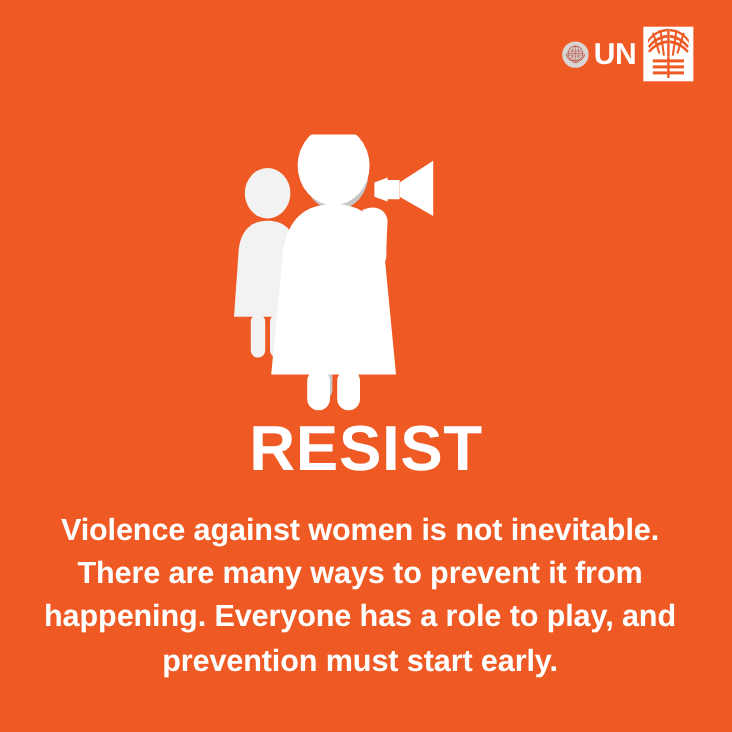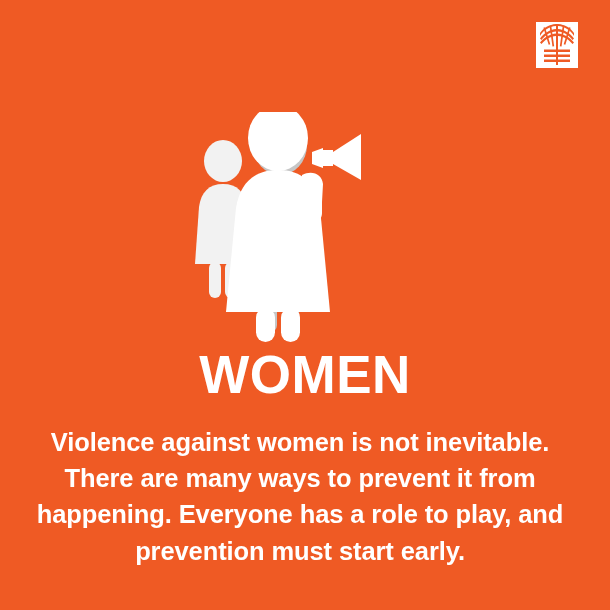--- a/index.html
+++ b/index.html
@@ -116,20 +116,36 @@
 </style>
 </head>
 <body>
 
 <div id="poster">
 
   <div id="logo-block">
 
     <div id="logo-wordmark">
 
+      <div class="logo-line">
+        <svg id="un-emblem" viewBox="0 0 48 48">
+          <circle cx="24" cy="24" r="23" fill="#d8d5d2"></circle>
+          <circle cx="24" cy="22" r="13" fill="none" stroke="#b7483a" stroke-width="1.4"></circle>
+          <ellipse cx="24" cy="22" rx="6.2" ry="13" fill="none" stroke="#b7483a" stroke-width="1"></ellipse>
+          <ellipse cx="24" cy="22" rx="12" ry="5" fill="none" stroke="#b7483a" stroke-width="0.9"></ellipse>
+          <line x1="24" y1="9" x2="24" y2="35" stroke="#b7483a" stroke-width="0.9"></line>
+          <line x1="11" y1="22" x2="37" y2="22" stroke="#b7483a" stroke-width="0.9"></line>
+          <line x1="14" y1="13" x2="34" y2="31" stroke="#b7483a" stroke-width="0.7"></line>
+          <line x1="34" y1="13" x2="14" y2="31" stroke="#b7483a" stroke-width="0.7"></line>
+          <path d="M20 36 Q10 33 8 23" fill="none" stroke="#b7483a" stroke-width="1.6"></path>
+          <path d="M28 36 Q38 33 40 23" fill="none" stroke="#b7483a" stroke-width="1.6"></path>
+          <path d="M20 37 Q24 39 28 37" fill="none" stroke="#b7483a" stroke-width="1.6"></path>
+        </svg>
+        <span class="wordmark-text" id="wordmark-un">UN</span>
+      </div>
 
     </div>
 
     <svg id="logo-mark" viewBox="0 0 84 92">
       <rect x="0" y="0" width="84" height="92" fill="#ffffff"></rect>
       <g fill="#ef5a24">
 
         <path d="M40 8 C26 9 14 17 8 28 L8 22 C15 12 26 5 40 4 Z"></path>
         <path d="M44 8 C58 9 70 17 76 28 L76 22 C69 12 58 5 44 4 Z"></path>
         <rect x="40" y="4" width="4" height="46"></rect>
@@ -203,16 +219,16 @@
                  L36 200
                  L46 96
                  C50 71 64 58 88 58 Z"></path>
 
         <rect x="66" y="196" width="19" height="34" rx="9.5"></rect>
         <rect x="91" y="196" width="19" height="34" rx="9.5"></rect>
       </g>
     </svg>
   </div>
 
-  <h1 id="headline">WOMEN</h1>
+  <h1 id="headline">RESIST</h1>
   <p id="body-copy">Violence against women is not inevitable. There are many ways to prevent it from happening. Everyone has a role to play, and prevention must start early.</p>
 
 </div>
 
 </body></html>

